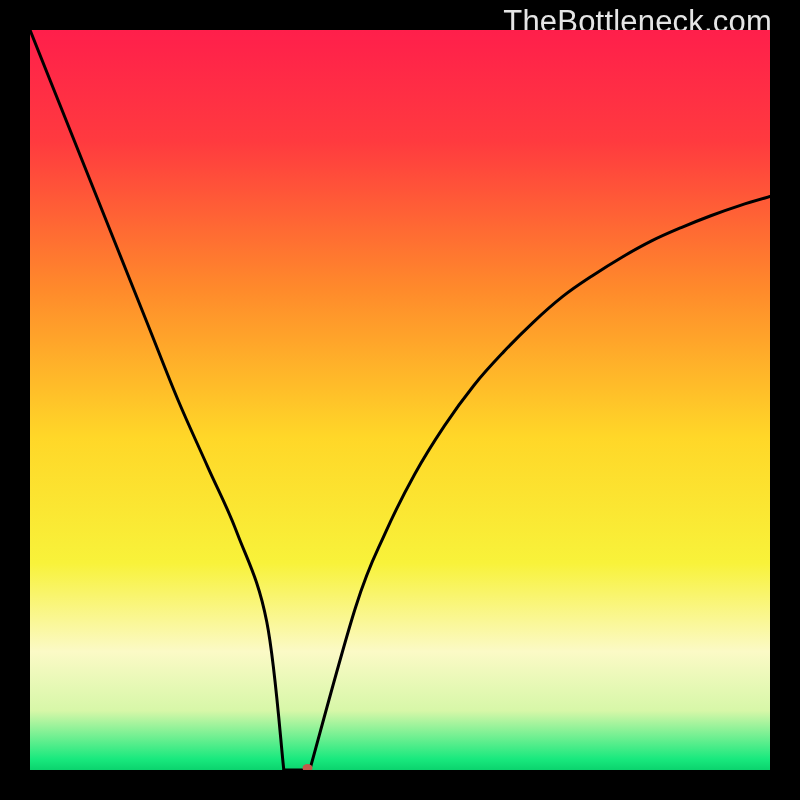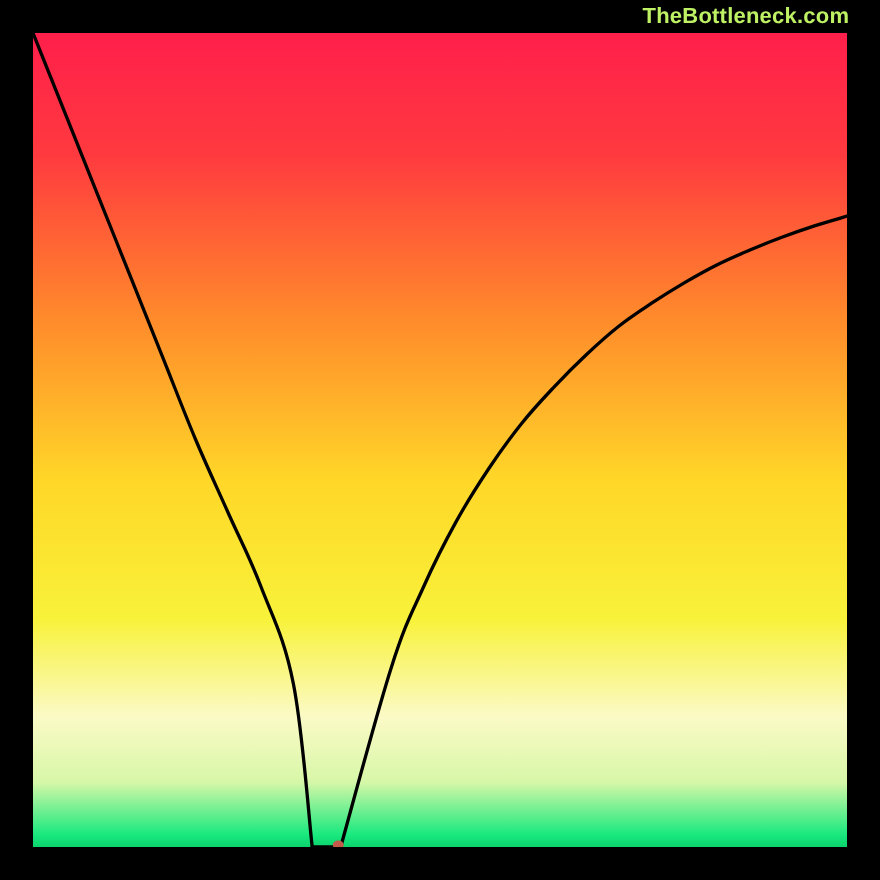--- a/index.html
+++ b/index.html
@@ -16,23 +16,23 @@
     left: 30px;
     top: 30px;
     width: 740px;
     height: 740px;
     background: #000;
   }
   .watermark {
     position: absolute;
     top: 4px;
     right: 28px;
-    color: #bef264;
-    font-size: 20px;
-    font-weight: 700;
+    color: #e5e5e5;
+    font-size: 31px;
+    font-weight: 400;
     letter-spacing: 0.2px;
   }
   svg {
     display: block;
   }
 </style>
 </head>
 <body>
 
 <div class="watermark">TheBottleneck.com</div>

